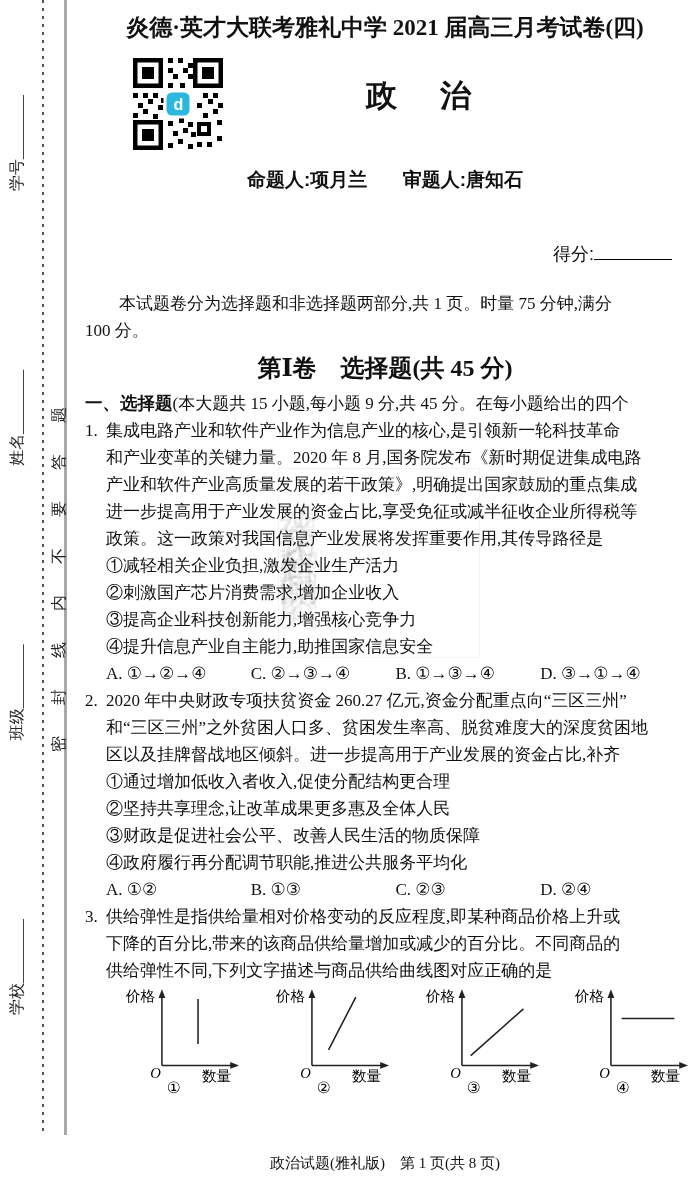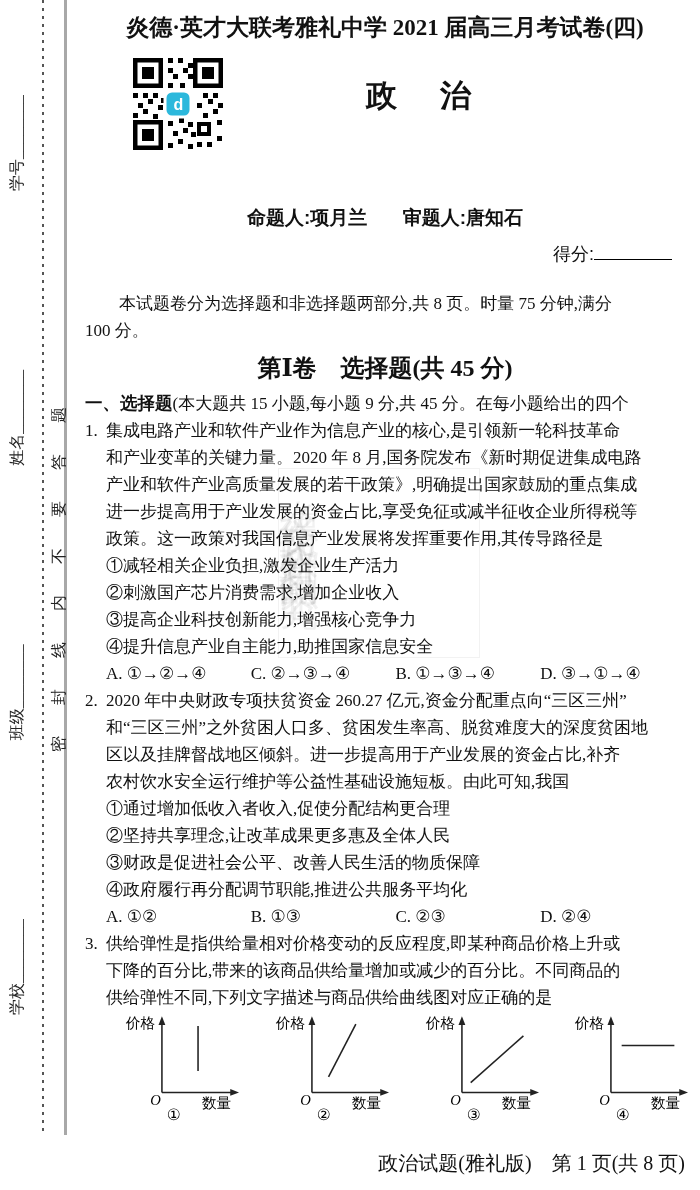--- a/index.html
+++ b/index.html
@@ -35,21 +35,21 @@
   }
   .header-line .script{}
   .qr{position:absolute;left:133px;top:58px;}
   .subject-title{
     position:absolute;left:366px;top:82px;
     font-weight:bold;font-size:31px;letter-spacing:6px;white-space:nowrap;
   }
   .authors{
     position:absolute;left:85px;top:166px;width:600px;text-align:center;
     font-family:"Liberation Sans","DejaVu Sans",sans-serif;
-    font-weight:bold;font-size:19px;margin-top:38px;
+    font-weight:bold;font-size:19px;
   }
   .authors .a2{margin-left:30px;}
   .score{
     position:absolute;left:553px;top:241px;
     font-family:"Liberation Sans","DejaVu Sans",sans-serif;
     font-weight:normal;font-size:18px;
   }
   .score-blank{display:inline-block;width:78px;height:16px;border-bottom:1.6px solid #000;}
   
   .watermark{
@@ -73,21 +73,21 @@
   .options{display:grid;grid-template-columns:repeat(4,1fr);}
   .options2{display:grid;grid-template-columns:repeat(4,1fr);}
   
   .graphs{margin-left:33px;width:582px;display:flex;justify-content:space-between;margin-top:2px;gap:17px;}
   .graphs svg{display:block;}
   .gtext{font-size:15px;font-family:"Liberation Serif","DejaVu Serif",serif;}
   .gorigin{font-size:15px;font-style:italic;}
   .gnum{font-size:16px;}
   
   .footer{
-    position:absolute;left:85px;top:1150px;width:600px;text-align:right;font-size:20px;
+    position:absolute;left:85px;top:1150px;width:600px;text-align:center;font-size:15px;
   }
 </style>
 </head>
 <body>
 
 <div class="seal-dotted"></div>
 <div class="seal-solid"></div>
 <div class="student-fields">
   <span>学校________</span>
   <span>班级________</span>
@@ -180,21 +180,21 @@
 <div class="score">
   <span>得分:</span><span class="score-blank"></span>
 </div>
 
 <div class="watermark">
   <div>炎德文化版权所有翻印必究</div>
 </div>
 
 <div class="doc">
 
-  <div class="intro1">本试题卷分为选择题和非选择题两部分,共 8 页。时量 75 分钟,满分</div>
+  <div class="intro1">本试题卷分为选择题和非选择题两部分,共 1 页。时量 75 分钟,满分</div>
   <div>100 分。</div>
 
   <div class="section-heading">第Ⅰ卷　选择题(共 45 分)</div>
 
   <div class="instr">
     <div><b>一、选择题</b><span>(本大题共 15 小题,每小题 9 分,共 45 分。在每小题给出的四个</span></div>
   </div>
 
   <div class="question">
     <span class="qnum">1.</span>
@@ -213,21 +213,20 @@
       <span>B. ①→③→④</span>
       <span>D. ③→①→④</span>
     </div>
   </div>
 
   <div class="question">
     <span class="qnum">2.</span>
     <div>2020 年中央财政专项扶贫资金 260.27 亿元,资金分配重点向“三区三州”</div>
     <div>和“三区三州”之外贫困人口多、贫困发生率高、脱贫难度大的深度贫困地</div>
     <div>区以及挂牌督战地区倾斜。进一步提高用于产业发展的资金占比,补齐</div>
-    <div>农村饮水安全运行维护等公益性基础设施短板。由此可知,我国</div>
     <div>①通过增加低收入者收入,促使分配结构更合理</div>
     <div>②坚持共享理念,让改革成果更多惠及全体人民</div>
     <div>③财政是促进社会公平、改善人民生活的物质保障</div>
     <div>④政府履行再分配调节职能,推进公共服务平均化</div>
     <div class="options2">
       <span>A. ①②</span>
       <span>B. ①③</span>
       <span>C. ②③</span>
       <span>D. ②④</span>
     </div>

